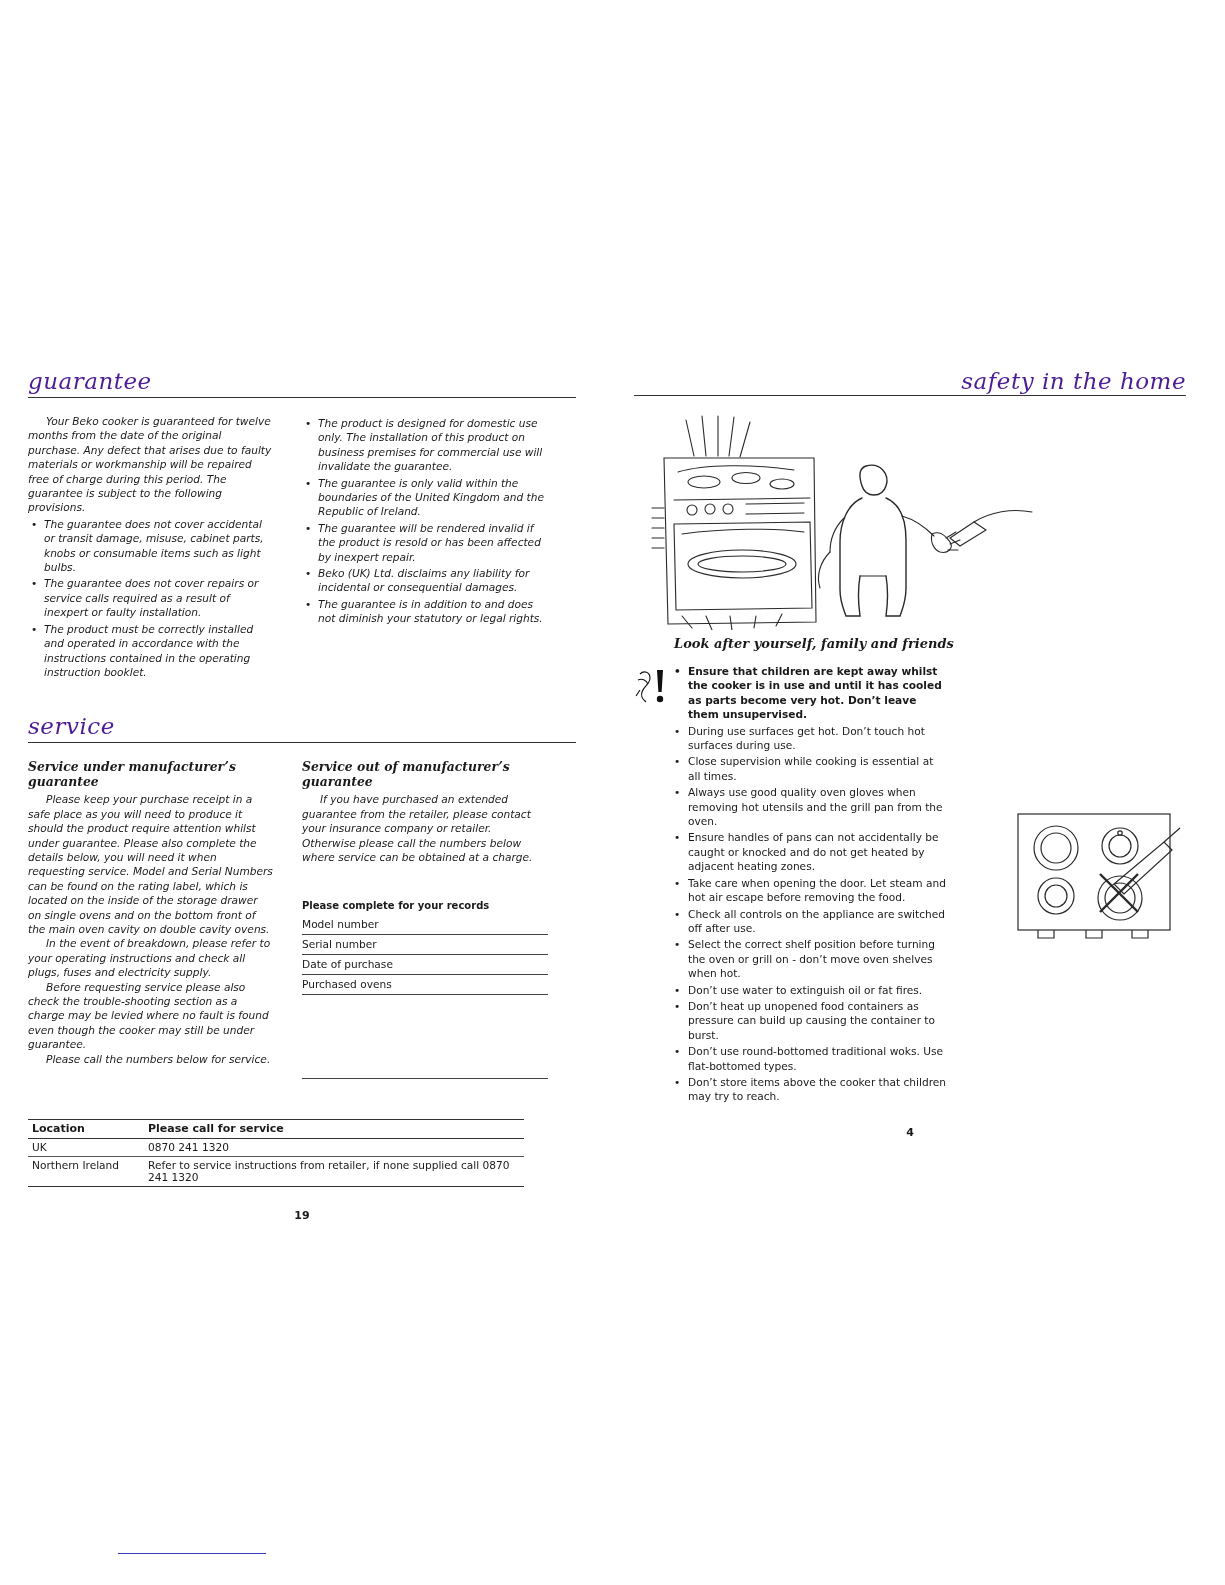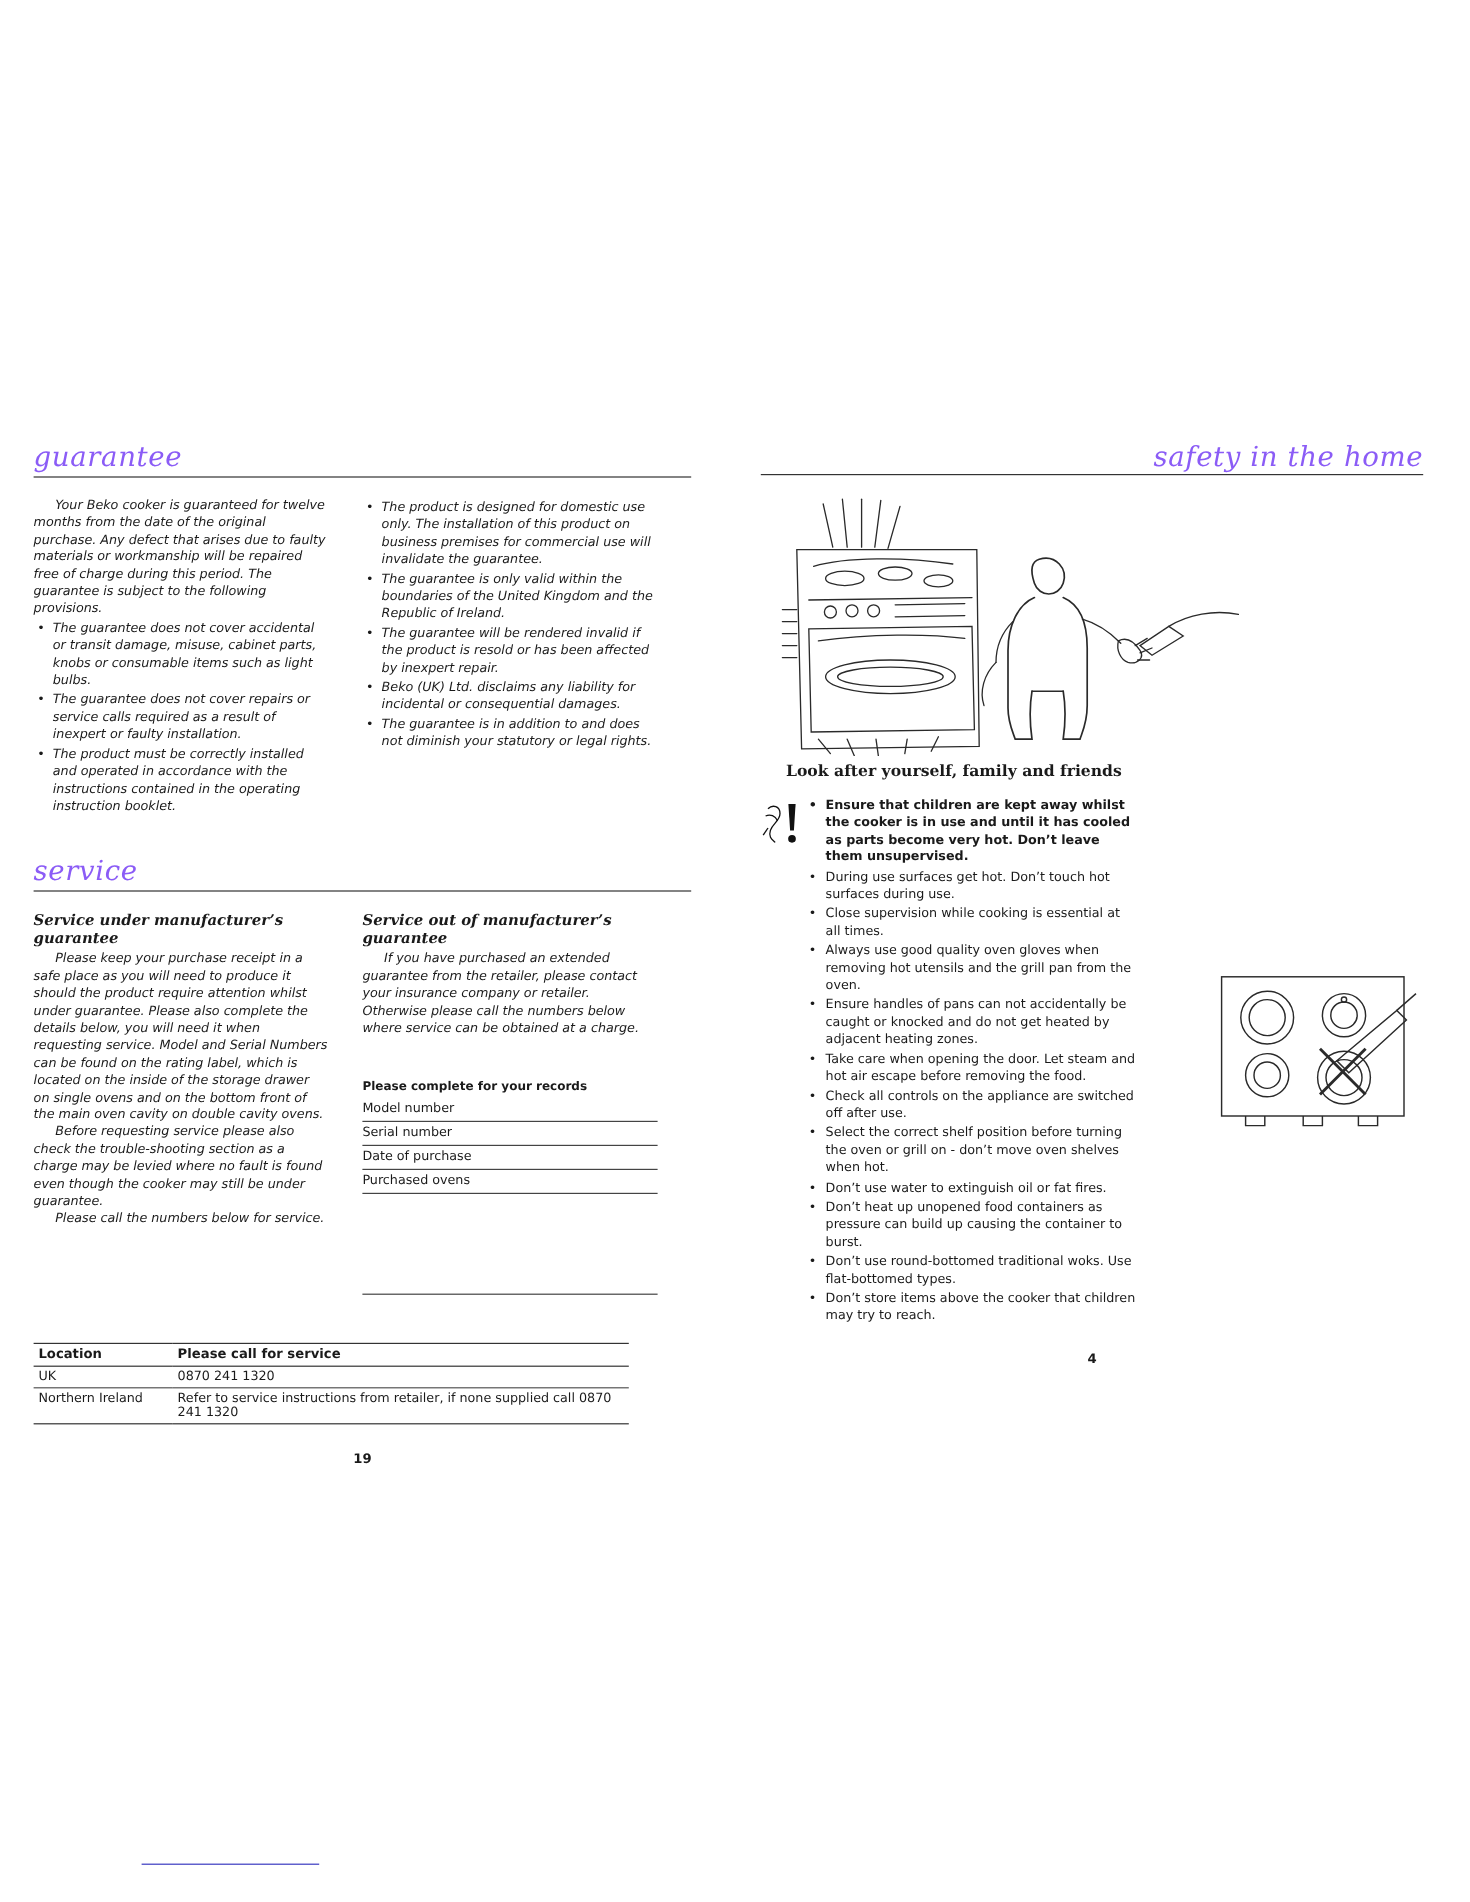--- a/index.html
+++ b/index.html
@@ -33,21 +33,21 @@
     left: 634px;
     top: 368px;
     width: 552px;
   }
 
   .section-title {
     font-family: "DejaVu Serif", serif;
     font-style: italic;
     font-size: 23px;
     letter-spacing: 0.5px;
-    color: #8b5cf6;
+    color: #4c1d95;
     padding-bottom: 2px;
   }
   .title-rule {
     border-bottom: 1.2px solid #333;
     width: 100%;
     margin-top: 1px;
     margin-bottom: 16px;
   }
   .title-rule-right {
     border-bottom: 1.2px solid #333;
@@ -162,23 +162,24 @@
   
   .illus-wrap {
     width: 100%;
     height: 218px;
     position: relative;
     margin-bottom: 6px;
   }
   .caption {
     font-family: "DejaVu Serif", serif;
     font-weight: bold;
+    font-style: italic;
     font-size: 13px;
     line-height: 16px;
-    margin-left: 21px;
+    margin-left: 40px;
     margin-bottom: 12px;
   }
   .safety-body {
     position: relative;
     width: 100%;
   }
   ul.safety {
     list-style: none;
     margin: 0;
     padding: 0 0 0 40px;
@@ -255,20 +256,21 @@
 
     <div class="service-title-wrap">
       <div class="section-title">service</div>
       <div class="title-rule"></div>
     </div>
 
     <div class="cols">
       <div class="col">
         <div class="sub-head">Service under manufacturer’s guarantee</div>
         <p class="body indent">Please keep your purchase receipt in a safe place as you will need to produce it should the product require attention whilst under guarantee. Please also complete the details below, you will need it when requesting service. Model and Serial Numbers can be found on the rating label, which is located on the inside of the storage drawer on single ovens and on the bottom front of the main oven cavity on double cavity ovens.</p>
+        <p class="body indent">In the event of breakdown, please refer to your operating instructions and check all plugs, fuses and electricity supply.</p>
         <p class="body indent">Before requesting service please also check the trouble-shooting section as a charge may be levied where no fault is found even though the cooker may still be under guarantee.</p>
         <p class="body indent">Please call the numbers below for service.</p>
       </div>
       <div class="col">
         <div class="sub-head">Service out of manufacturer’s guarantee</div>
         <p class="body indent">If you have purchased an extended guarantee from the retailer, please contact your insurance company or retailer. Otherwise please call the numbers below where service can be obtained at a charge.</p>
 
         <div class="records-head">Please complete for your records</div>
         <div class="record-line">Model number</div>
         <div class="record-line">Serial number</div>

